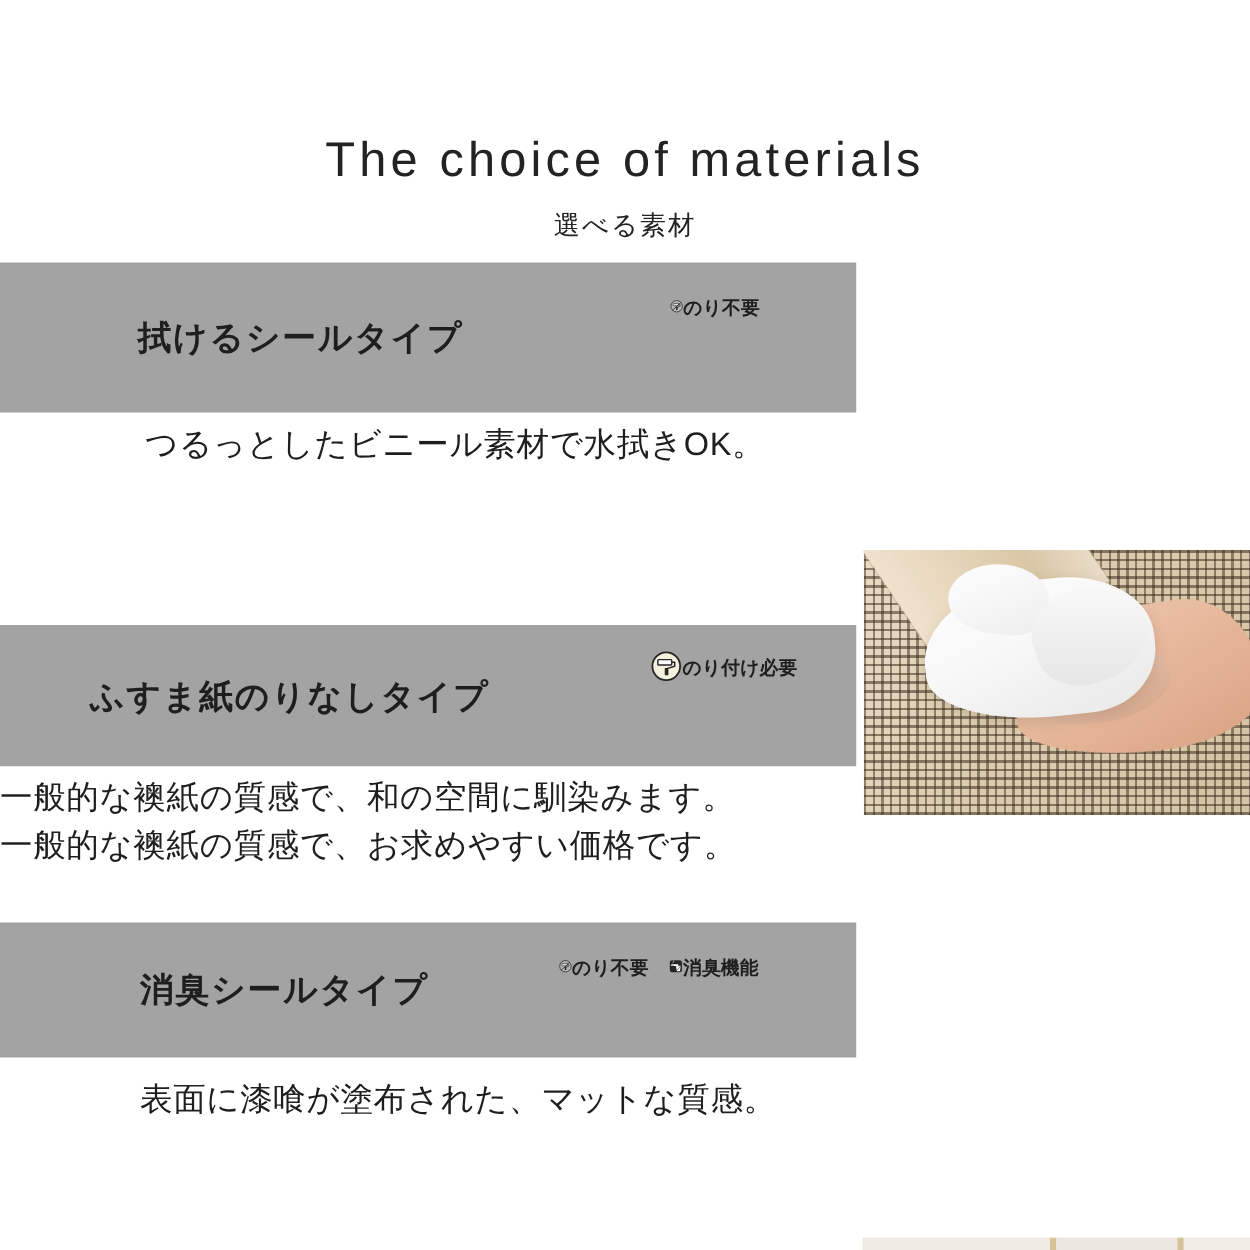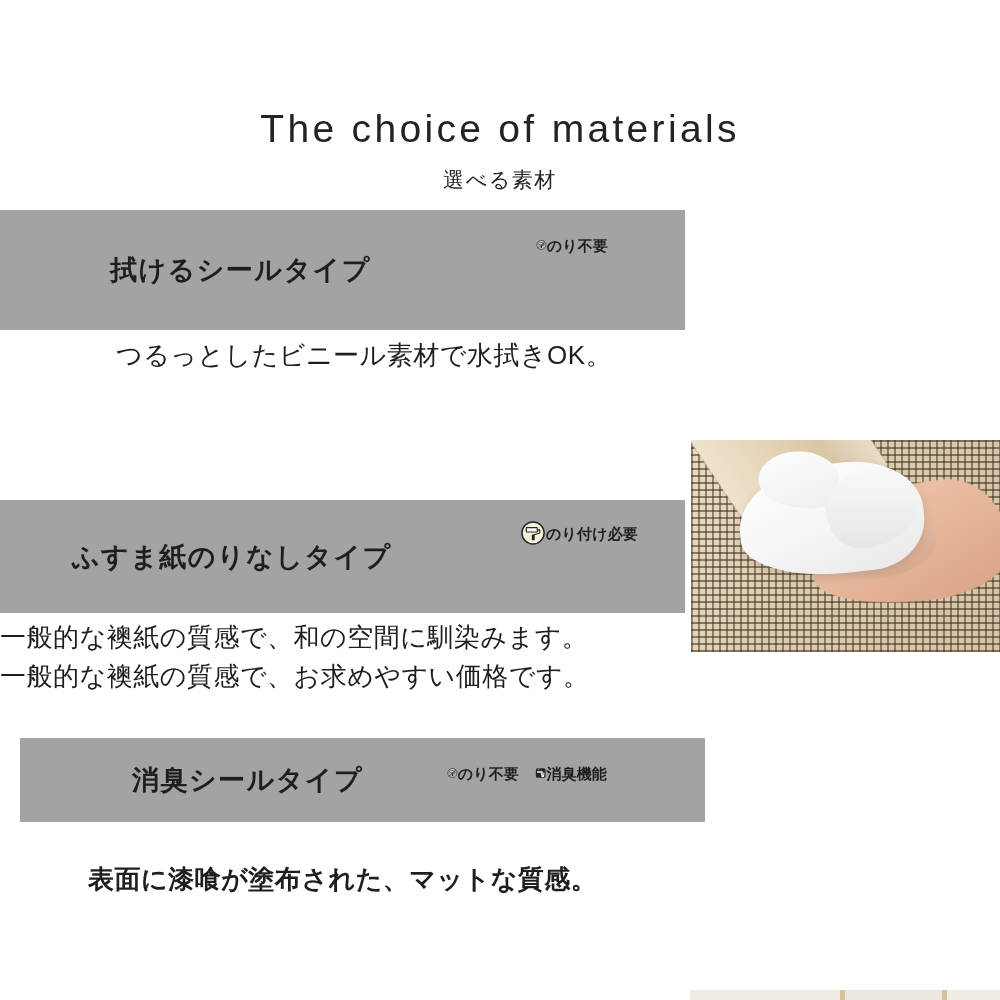--- a/index.html
+++ b/index.html
@@ -31,21 +31,21 @@
   #section-0{top:210px;height:240px;}
   #section-1{top:500px;height:240px;}
   #section-2{top:738px;height:240px;}
 
   .band{
     position:absolute;left:0;top:0;width:685px;height:120px;
     background:#a3a3a3;
     display:flex;align-items:center;box-sizing:border-box;
   }
   #section-1 .band{height:113px;}
-  #section-2 .band{height:84px;margin-left:20px;}
+  #section-2 .band{height:108px;}
 
   .band-title{
     font-size:27px;font-weight:700;letter-spacing:.055em;color:#1e1e1e;
     white-space:nowrap;
   }
   #section-0 .band-title{margin-left:110px;}
   #section-1 .band-title{margin-left:72px;}
   #section-2 .band-title{margin-left:112px;}
 
   .badges{
@@ -65,21 +65,21 @@
   .badge-icon{width:54px;height:54px;display:block;}
 
   .desc{
     position:absolute;left:0;width:685px;
     box-sizing:border-box;
     font-size:26px;font-weight:500;letter-spacing:.02em;color:#1e1e1e;
     line-height:1.5;
   }
   #section-0 .desc{top:126px;padding-left:116px;}
   #section-1 .desc{top:118px;}
-  #section-2 .desc{top:122px;padding-left:88px;font-weight:bold;}
+  #section-2 .desc{top:122px;padding-left:112px;}
   .desc div{white-space:nowrap;}
 
   
   .photo{
     position:absolute;overflow:hidden;
   }
   #photo-0{left:691px;top:230px;width:309px;height:212px;}
   #photo-1{left:690px;top:490px;width:310px;height:215px;}
 
   

